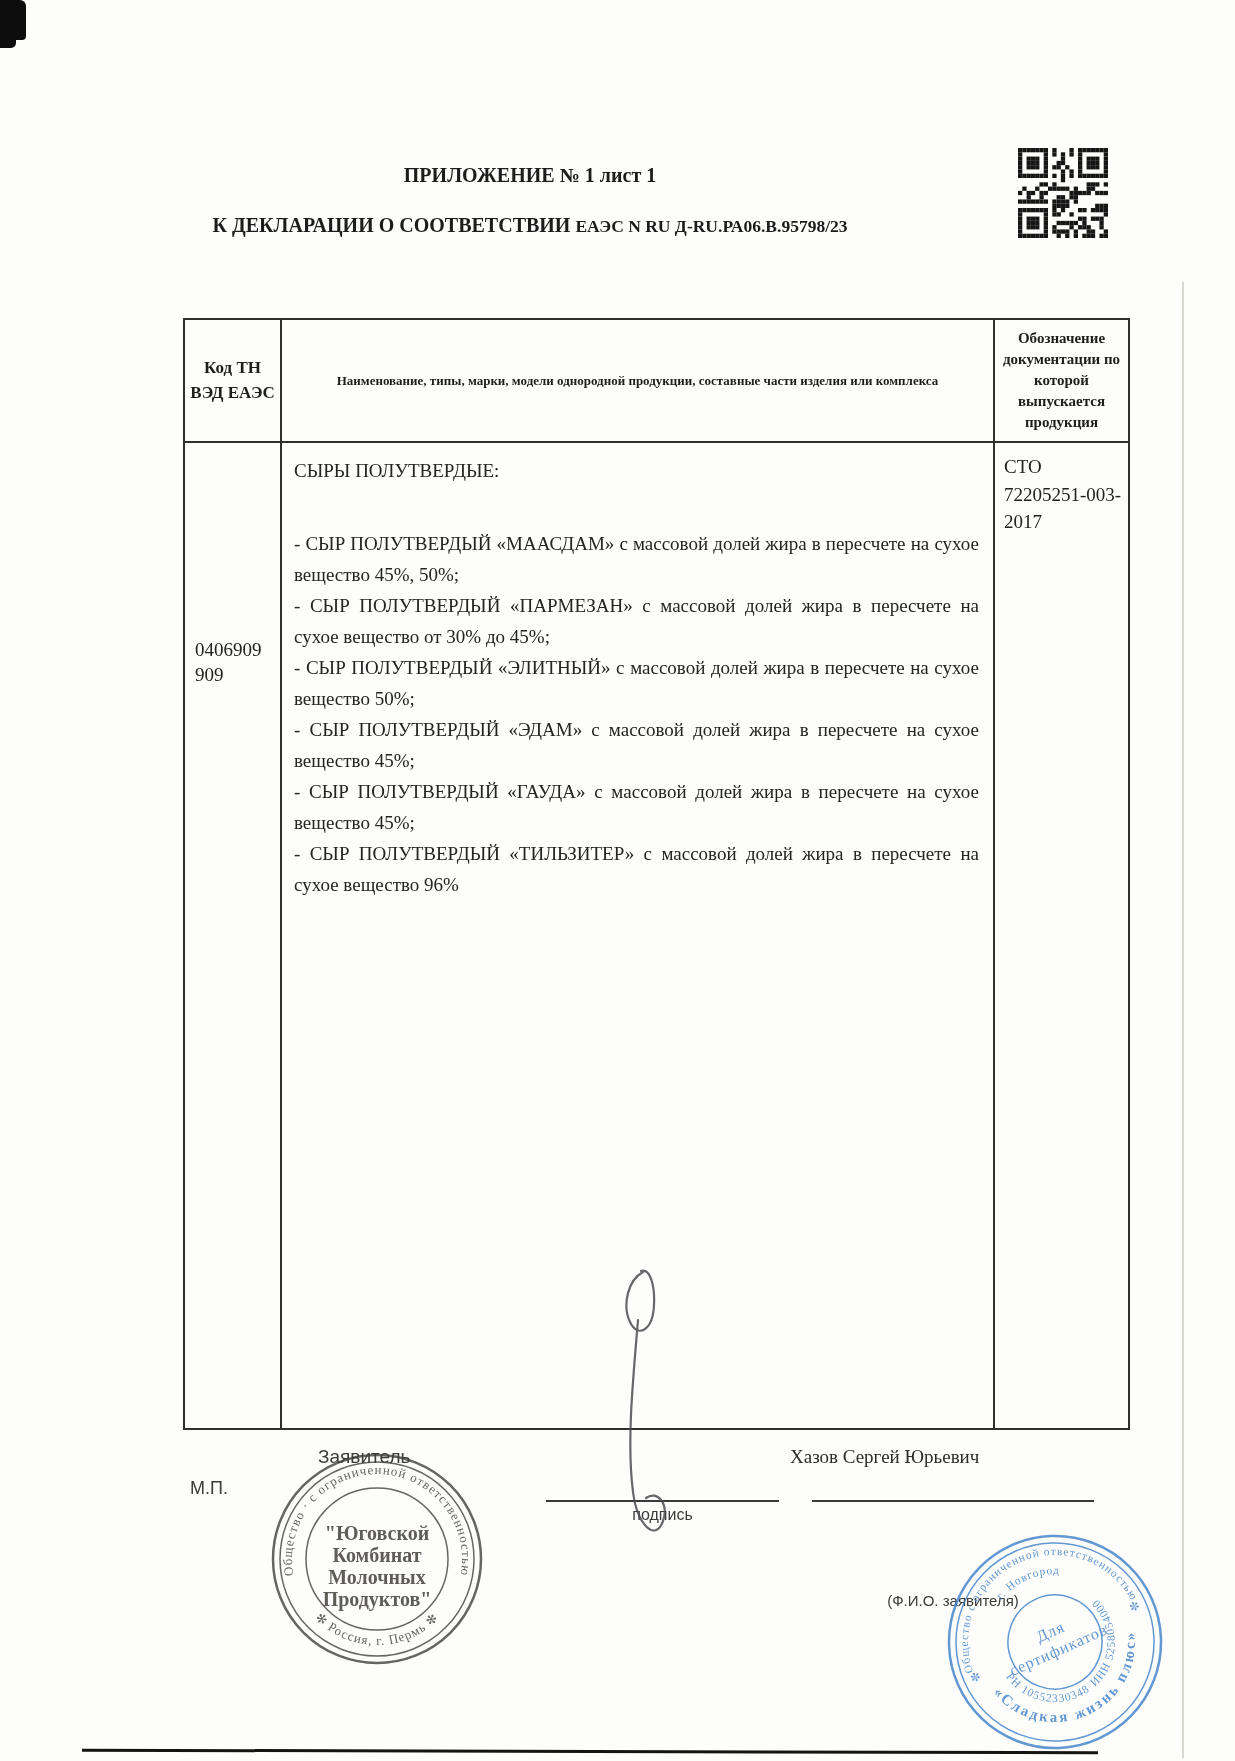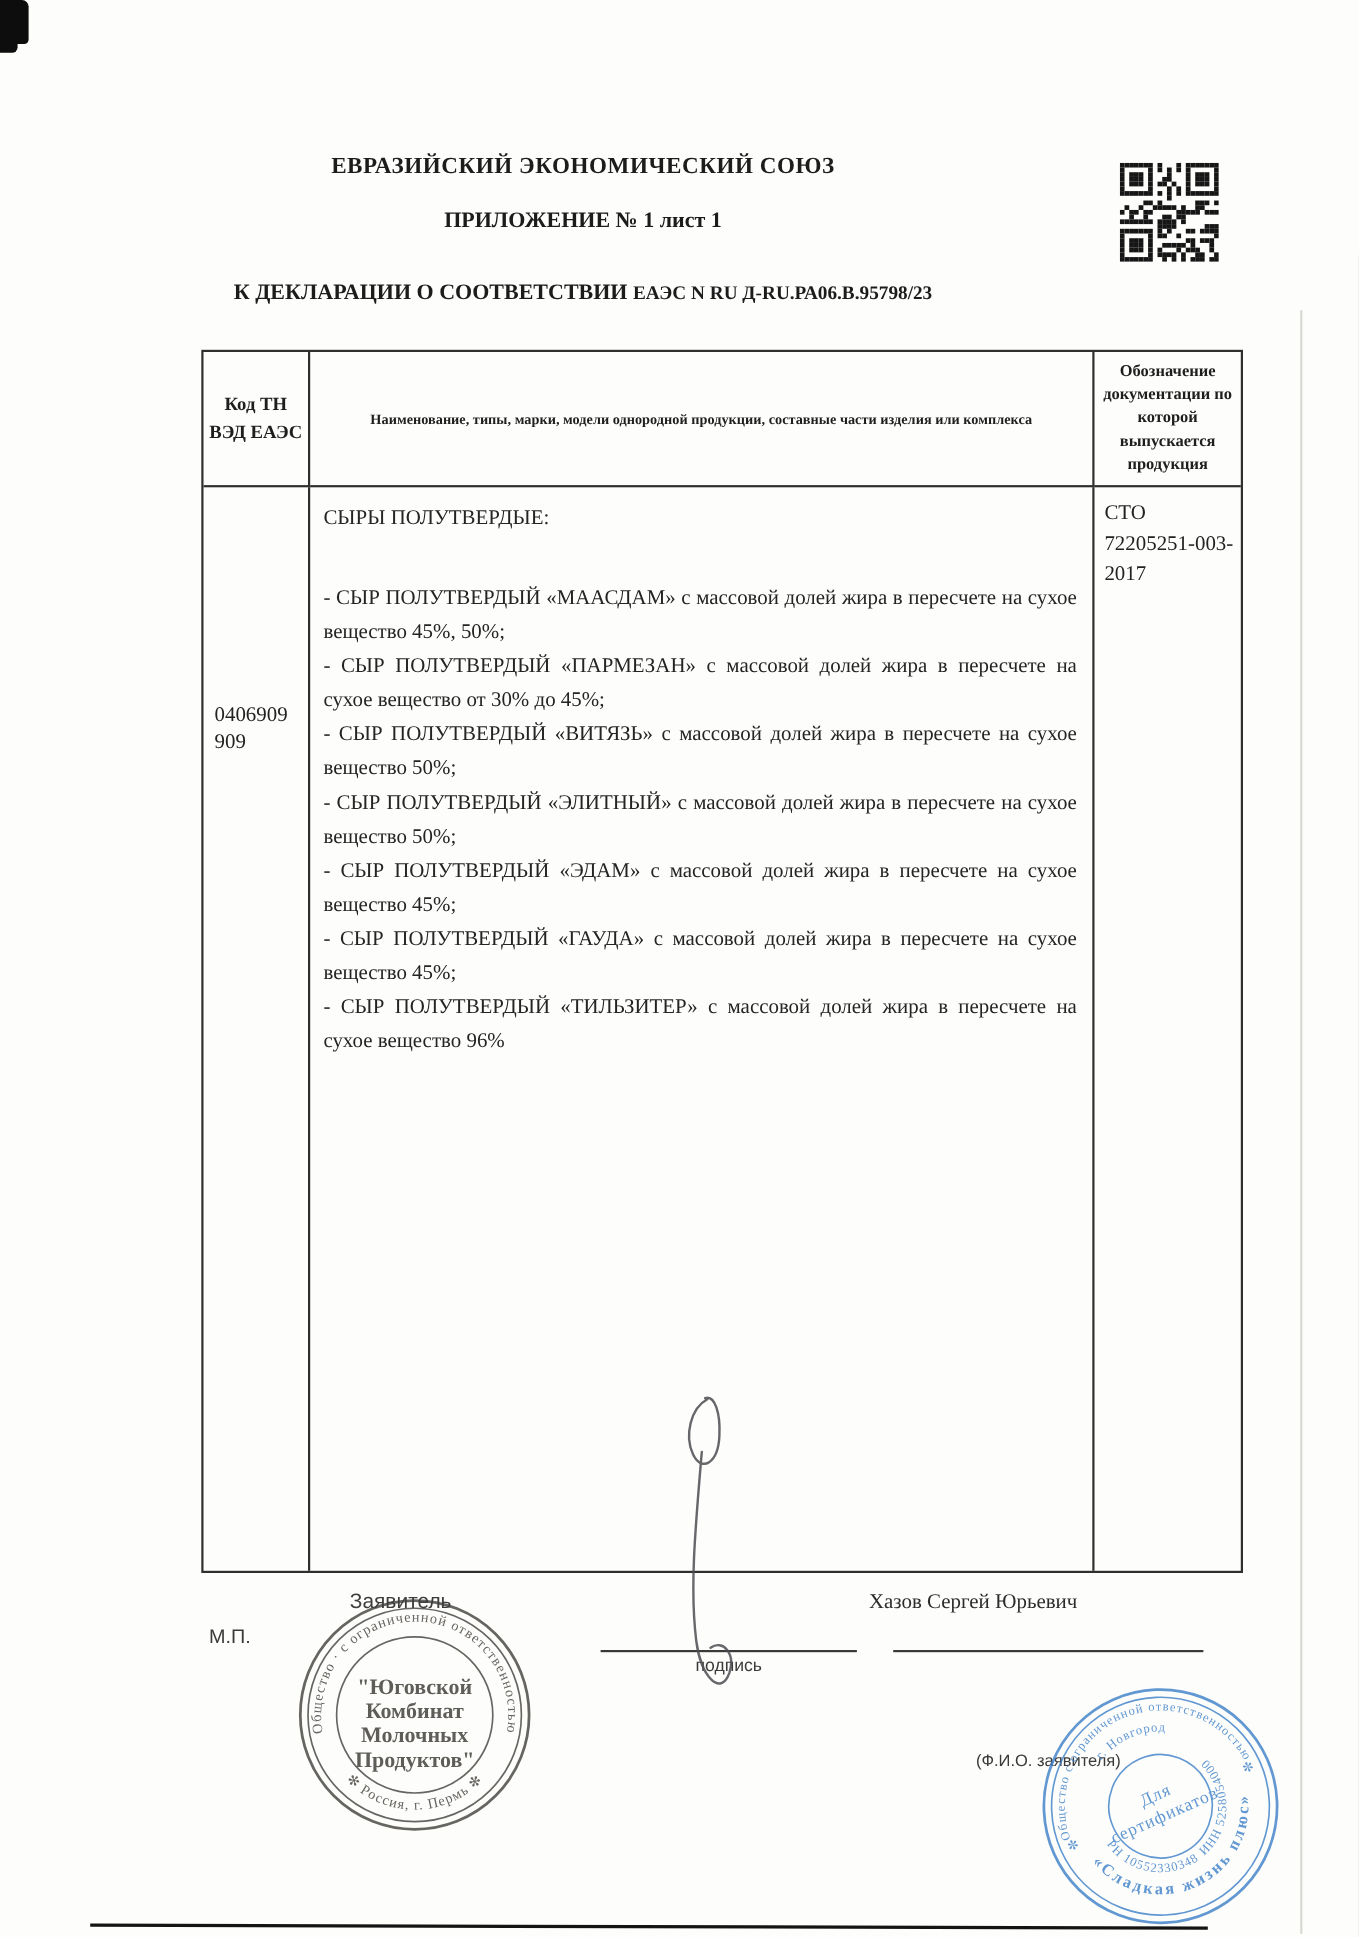--- a/index.html
+++ b/index.html
@@ -18,21 +18,21 @@
   .artifact{background:#0d0d0d;}
   #artifact-tl1{left:0;top:8;width:26px;height:40px;border-radius:0 6px 4px 0;}
   #artifact-tl2{left:0;top:56;width:16px;height:48px;border-radius:0 5px 5px 0;}
   #artifact-bottom{left:82px;top:1750px;width:1016px;height:3px;transform:rotate(.15deg);background:#141414;}
   #artifact-right{left:1182px;top:282px;width:2px;height:1476px;background:#d8d8d3;}
 
   
   #header-block{left:60px;top:138px;width:940px;text-align:center;}
   .h-line1{font-size:21px;font-weight:700;letter-spacing:.5px;color:#1c1c1c;}
   .h-line2{font-size:20px;font-weight:700;margin-top:26px;color:#1c1c1c;}
-  .h-line3{font-size:20px;font-weight:700;margin-top:43px;color:#1c1c1c;}
+  .h-line3{font-size:20px;font-weight:700;margin-top:27px;color:#1c1c1c;}
   .h-line3 .decl-num{font-size:17.5px;}
 
   
   #qr-box{left:1018px;top:148px;width:90px;height:90px;}
 
   
   #main-table{
     left:183px;top:318px;width:947px;height:1112px;
     border:2.5px solid #2f2f2f;
     box-sizing:border-box;
@@ -78,21 +78,20 @@
 <body>
 
 <div id="page">
 
   <div class="abs artifact" id="artifact-tl1"></div>
   <div class="abs artifact" id="artifact-tl2"></div>
   <div class="abs" id="artifact-bottom"></div>
   <div class="abs" id="artifact-right"></div>
 
   <div class="abs" id="header-block">
-    <div class="h-line1">ЕВРАЗИЙСКИЙ ЭКОНОМИЧЕСКИЙ СОЮЗ</div>
     <div class="h-line2">ПРИЛОЖЕНИЕ № 1 лист 1</div>
     <div class="h-line3">
       <span>К ДЕКЛАРАЦИИ О СООТВЕТСТВИИ</span>
       <span class="decl-num">ЕАЭС N RU Д-RU.РА06.В.95798/23</span>
     </div>
   </div>
 
   <div class="abs" id="qr-box">
     <svg id="qr-svg" width="90" height="90" viewBox="0 0 90 90">
         <rect x="0.00" y="0.00" width="4.29" height="4.29" fill="#161616"></rect>
@@ -318,21 +317,20 @@
   <div class="abs" id="main-table">
     <div class="cell hcell" id="th-code">Код ТН ВЭД ЕАЭС</div>
     <div class="cell hcell" id="th-product">Наименование, типы, марки, модели однородной продукции, составные части изделия или комплекса</div>
     <div class="cell hcell last" id="th-doc">Обозначение документации по которой выпускается продукция</div>
 
     <div class="cell" id="td-code">0406909 909</div>
     <div class="cell" id="td-product">
       <p class="lead">СЫРЫ ПОЛУТВЕРДЫЕ:</p>
       <p>- СЫР ПОЛУТВЕРДЫЙ «МААСДАМ» с массовой долей жира в пересчете на сухое вещество 45%, 50%;</p>
       <p>- СЫР ПОЛУТВЕРДЫЙ «ПАРМЕЗАН» с массовой долей жира в пересчете на сухое вещество от 30% до 45%;</p>
-      <p>- СЫР ПОЛУТВЕРДЫЙ «ВИТЯЗЬ» с массовой долей жира в пересчете на сухое вещество 50%;</p>
       <p>- СЫР ПОЛУТВЕРДЫЙ «ЭЛИТНЫЙ» с массовой долей жира в пересчете на сухое вещество 50%;</p>
       <p>- СЫР ПОЛУТВЕРДЫЙ «ЭДАМ» с массовой долей жира в пересчете на сухое вещество 45%;</p>
       <p>- СЫР ПОЛУТВЕРДЫЙ «ГАУДА» с массовой долей жира в пересчете на сухое вещество 45%;</p>
       <p>- СЫР ПОЛУТВЕРДЫЙ «ТИЛЬЗИТЕР» с массовой долей жира в пересчете на сухое вещество 96%</p>
     </div>
     <div class="cell last" id="td-doc">СТО 72205251-003-2017</div>
   </div>
 
   <div class="abs" id="mp-label">М.П.</div>
   <div class="abs" id="applicant-label">Заявитель</div>

